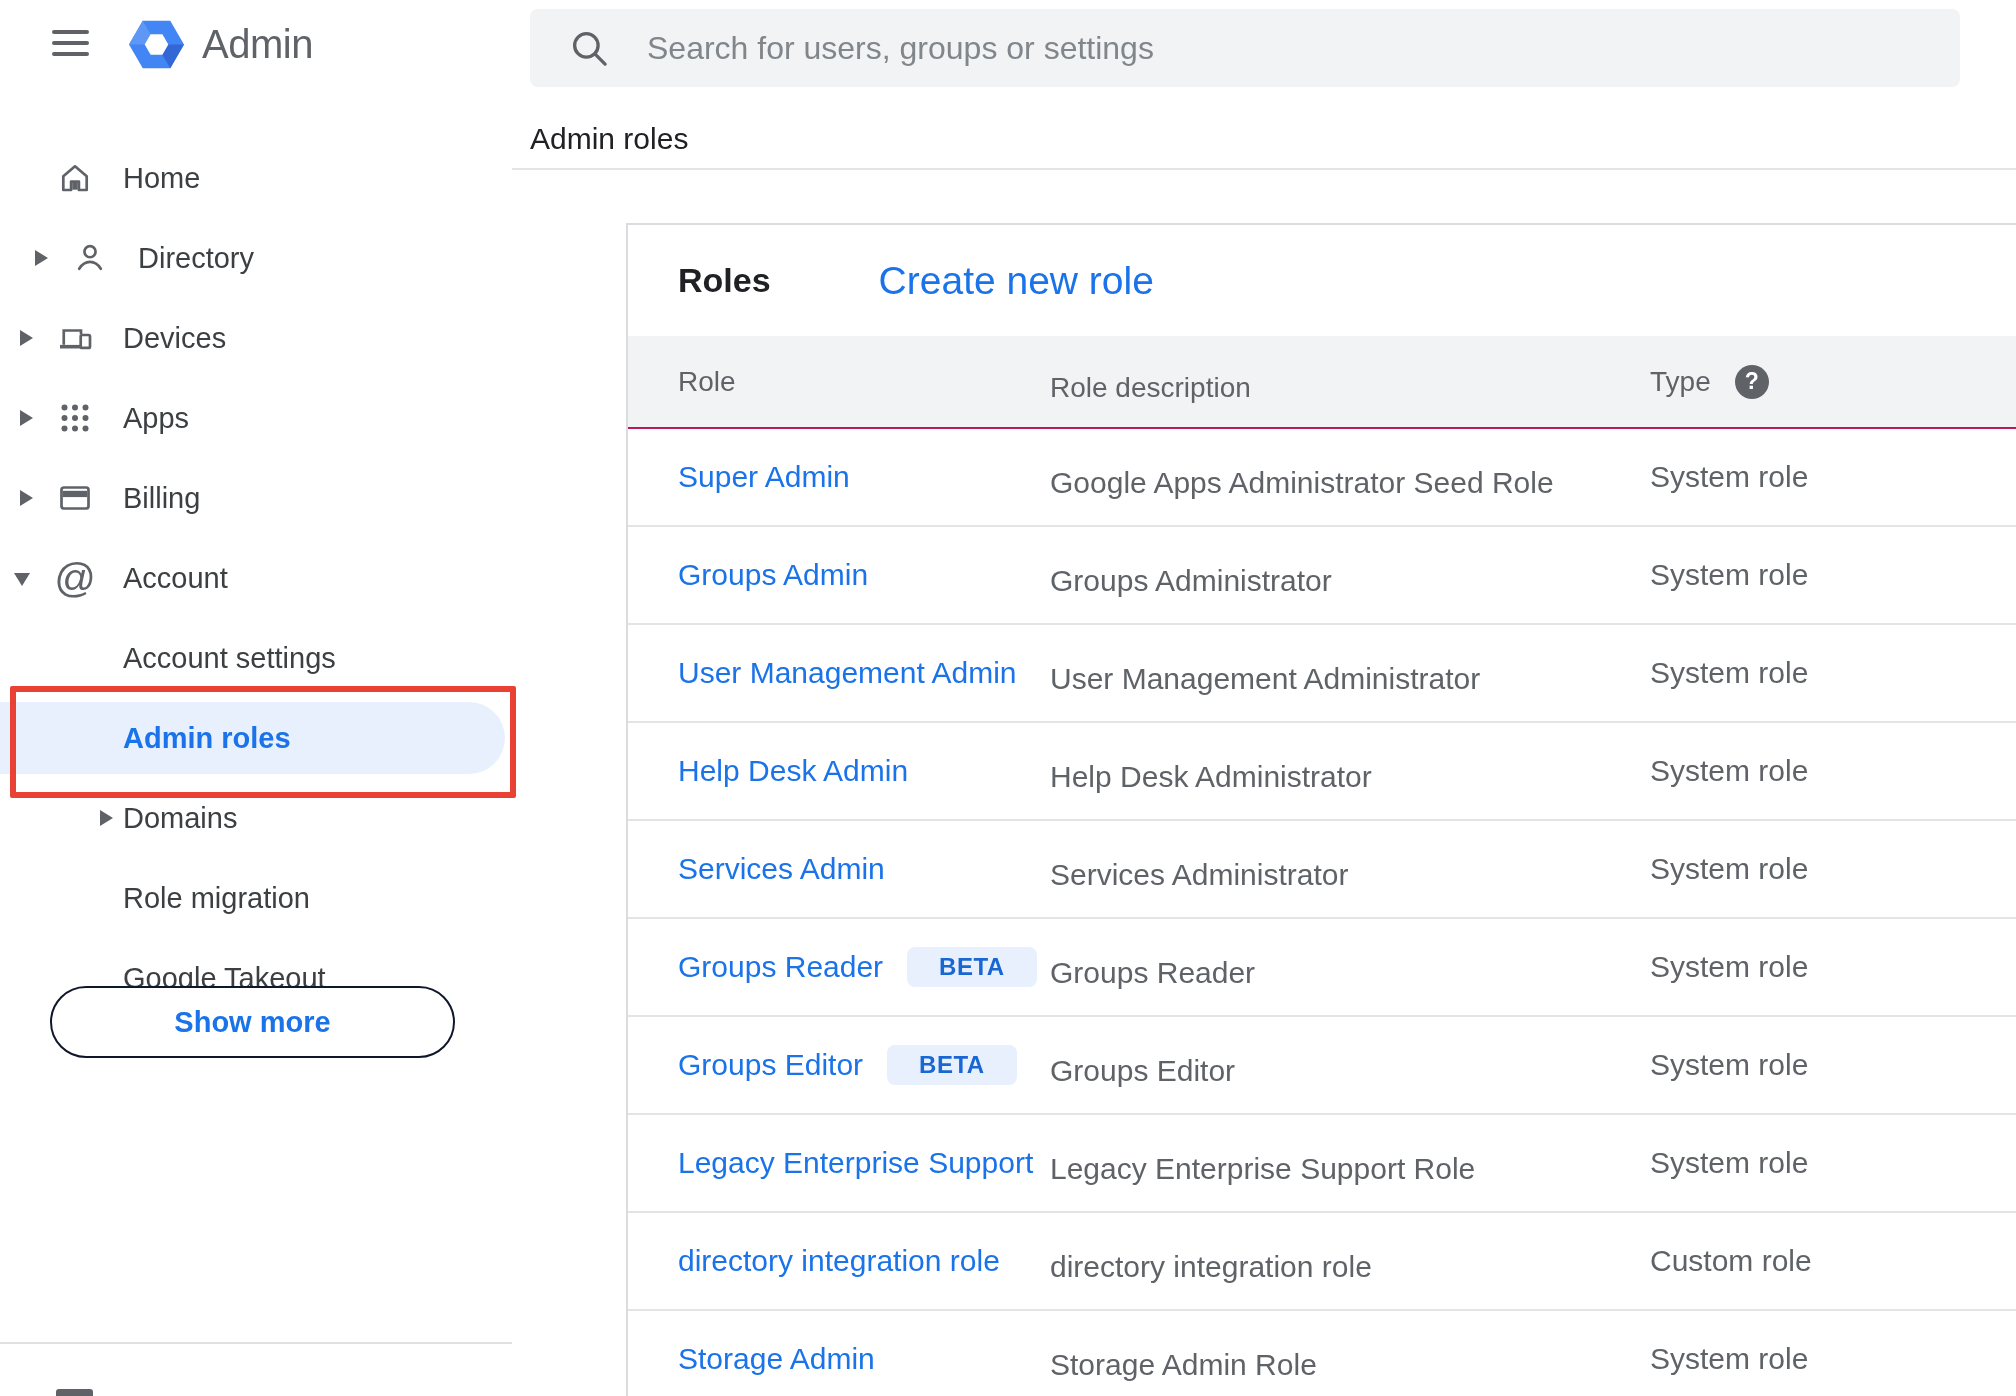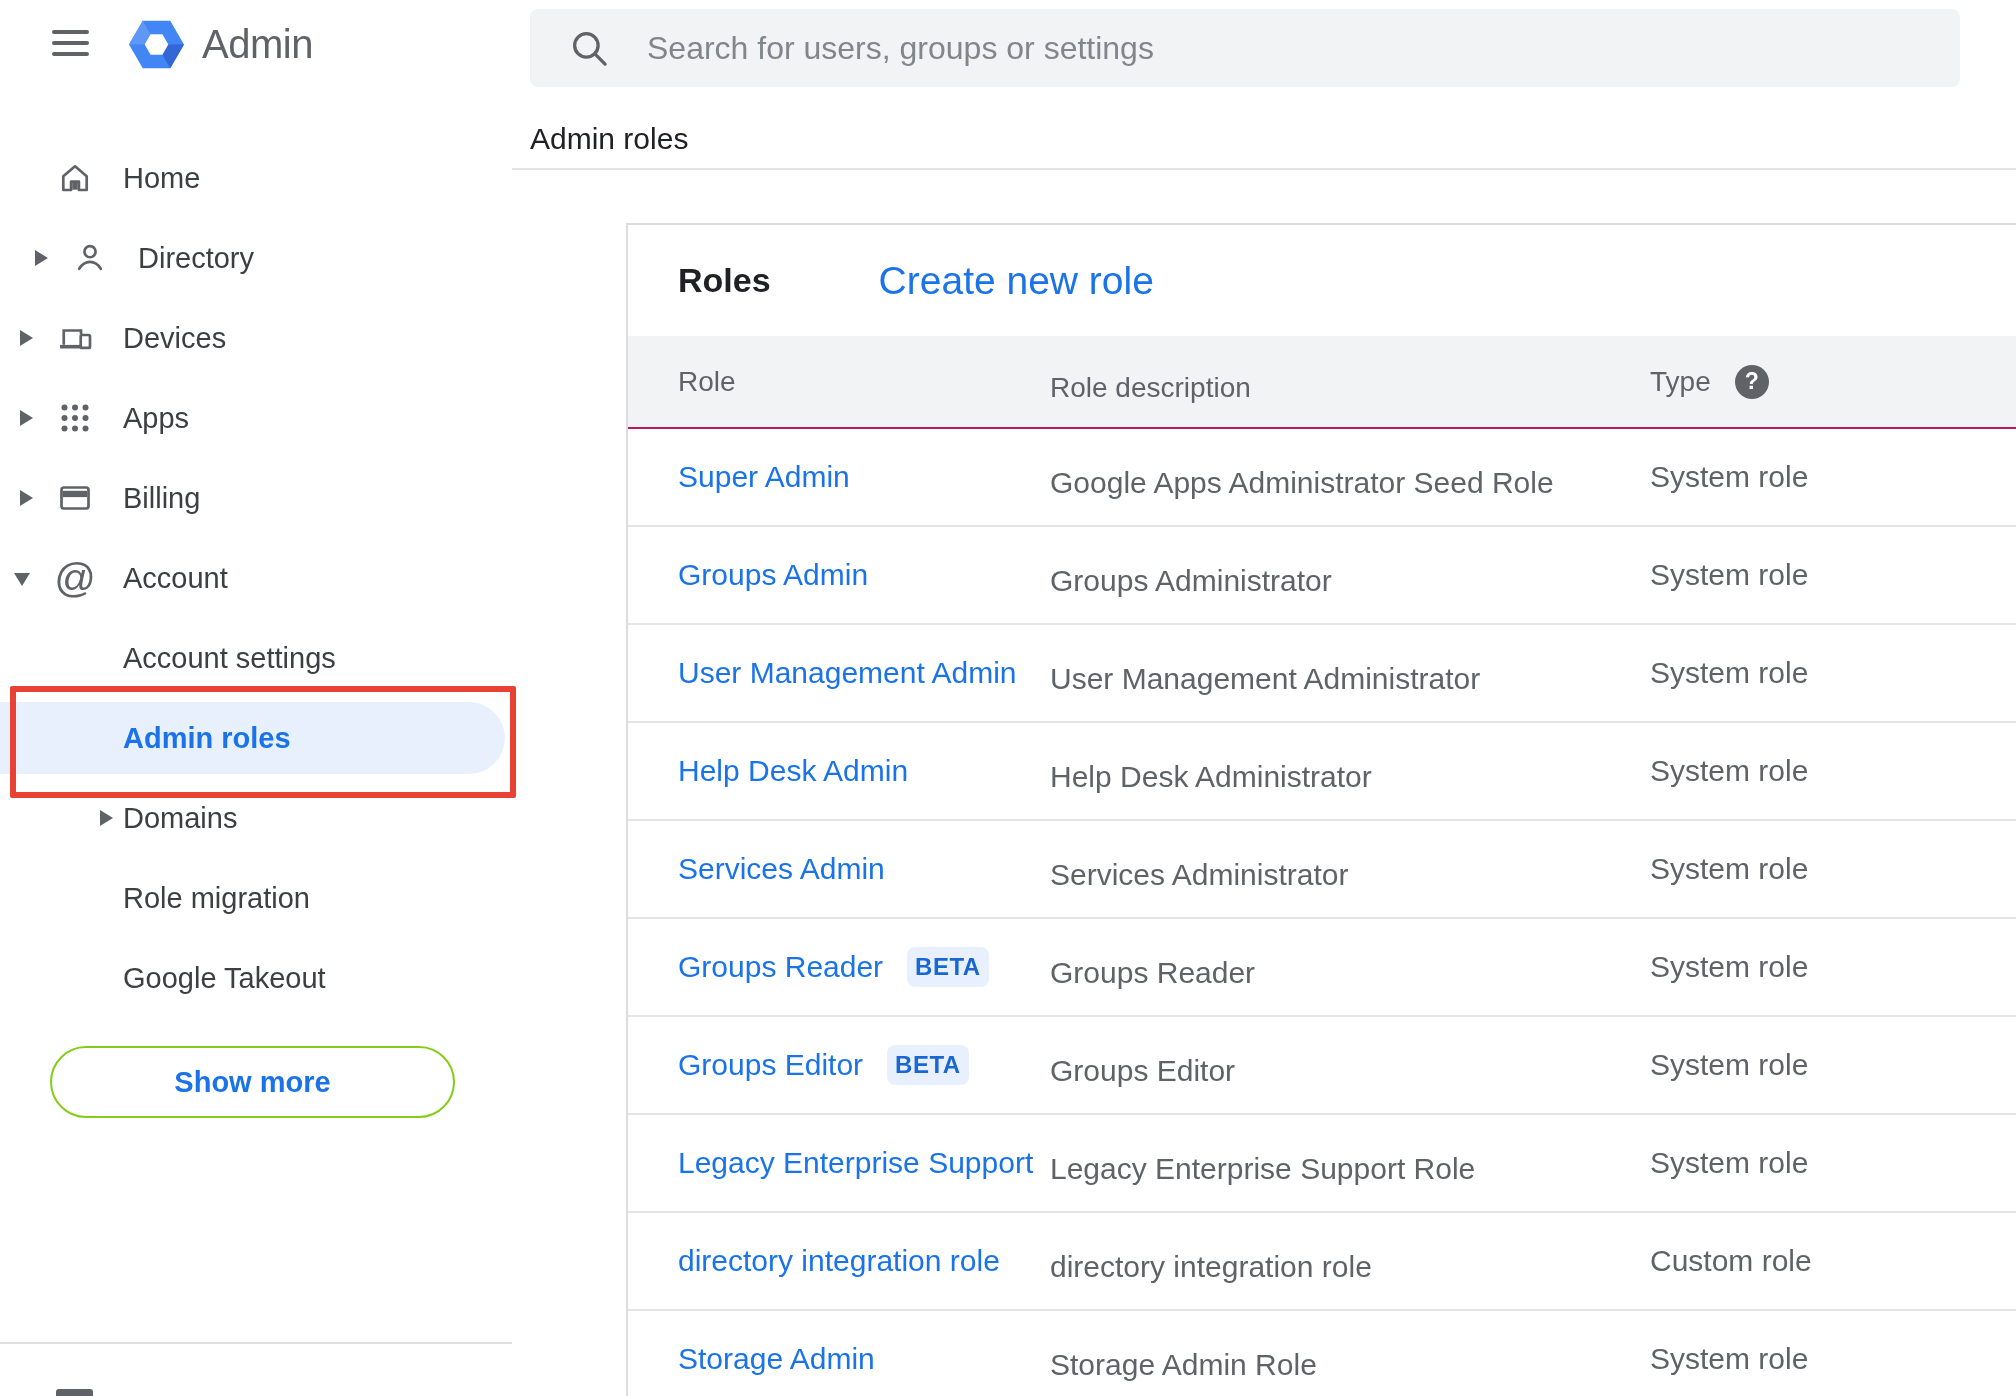--- a/index.html
+++ b/index.html
@@ -26,22 +26,22 @@
   .nav-icon .at-glyph{font-size:41px;color:#5f6368;line-height:1;}
   .nav-label{position:absolute;left:123px;top:50%;transform:translateY(-50%);
     font-size:29px;color:#3c4043;white-space:nowrap;}
   .nav-row.selected .nav-label{color:#1a73e8;font-weight:700;}
   .arrow{position:absolute;top:50%;width:0;height:0;}
   .arrow.right{left:20px;margin-top:-8px;border-left:13px solid #5f6368;border-top:8px solid transparent;border-bottom:8px solid transparent;}
   .arrow.down{left:14px;margin-top:-5px;border-top:13px solid #5f6368;border-left:8px solid transparent;border-right:8px solid transparent;}
   .arrow.inner{left:100px;}
   .annotation-box{position:absolute;left:10px;top:686px;width:506px;height:112px;
     border:6px solid #e94235;border-radius:2px;pointer-events:none;z-index:6;}
-  .show-more{position:absolute;left:50px;top:1046px;width:405px;height:72px;background:#fff;
-    border:2px solid #84cc16;border-radius:36px;font-size:29px;font-weight:700;color:#1a73e8;
+  .show-more{position:absolute;left:50px;top:986px;width:405px;height:72px;background:#fff;
+    border:2px solid #0f172a;border-radius:36px;font-size:29px;font-weight:700;color:#1a73e8;
     font-family:inherit;cursor:pointer;}
   .sidebar-bottom-divider{position:absolute;left:0;top:1342px;width:512px;height:2px;background:#e0e0e0;}
   .cutoff-icon{position:absolute;left:56px;top:1389px;width:37px;height:7px;background:#5f6368;border-radius:3px 3px 0 0;}
 
   
   .search{position:absolute;left:530px;top:9px;width:1430px;height:78px;background:#f1f3f4;border-radius:8px;}
   .search-icon{position:absolute;left:38px;top:50%;transform:translateY(-50%);width:42px;height:42px;color:#5f6368;}
   .search input{position:absolute;left:117px;top:0;width:1280px;height:100%;background:transparent;border:none;outline:none;
     font-family:inherit;font-size:32px;color:#202124;}
   .search input::placeholder{color:#80868b;opacity:1;}
@@ -60,21 +60,21 @@
     font-size:28px;color:#5f6368;border-bottom:2px solid #be185d;}
   .c-role{width:372px;flex:0 0 372px;white-space:nowrap;display:flex;align-items:center;}
   .c-desc{width:600px;flex:0 0 600px;white-space:nowrap;margin-top:12px;}
   .c-type{flex:1;display:flex;align-items:center;white-space:nowrap;}
   .qmark{margin-left:24px;width:34px;height:34px;border-radius:50%;background:#5f6368;color:#fff;
     font-size:23px;font-weight:700;display:inline-flex;align-items:center;justify-content:center;cursor:pointer;}
   .trow{height:98px;display:flex;align-items:center;padding-left:50px;border-bottom:2px solid #e4e4e4;}
   .trow a{color:#1a73e8;text-decoration:none;font-size:30px;white-space:nowrap;}
   .trow .c-desc,.trow .c-type{font-size:30px;color:#5f6368;}
   .beta{margin-left:24px;background:#e8f0fe;color:#1967d2;font-size:24px;font-weight:700;
-    padding:8px 8px;border-radius:8px;letter-spacing:0.5px;line-height:1;}
+    padding:8px 32px;border-radius:8px;letter-spacing:0.5px;line-height:1;}
 </style>
 </head>
 <body>
 
 <div class="screen">
 
   <div class="hamburger">
     <div class="bar"></div>
     <div class="bar"></div>
     <div class="bar"></div>

